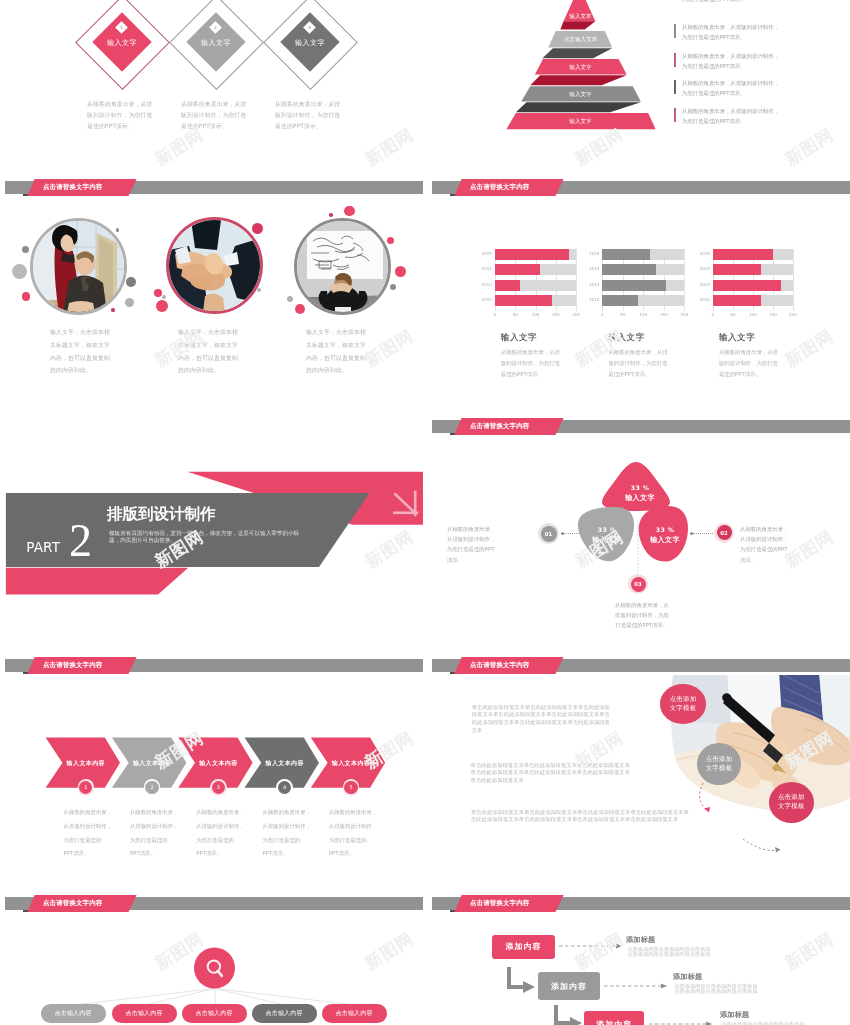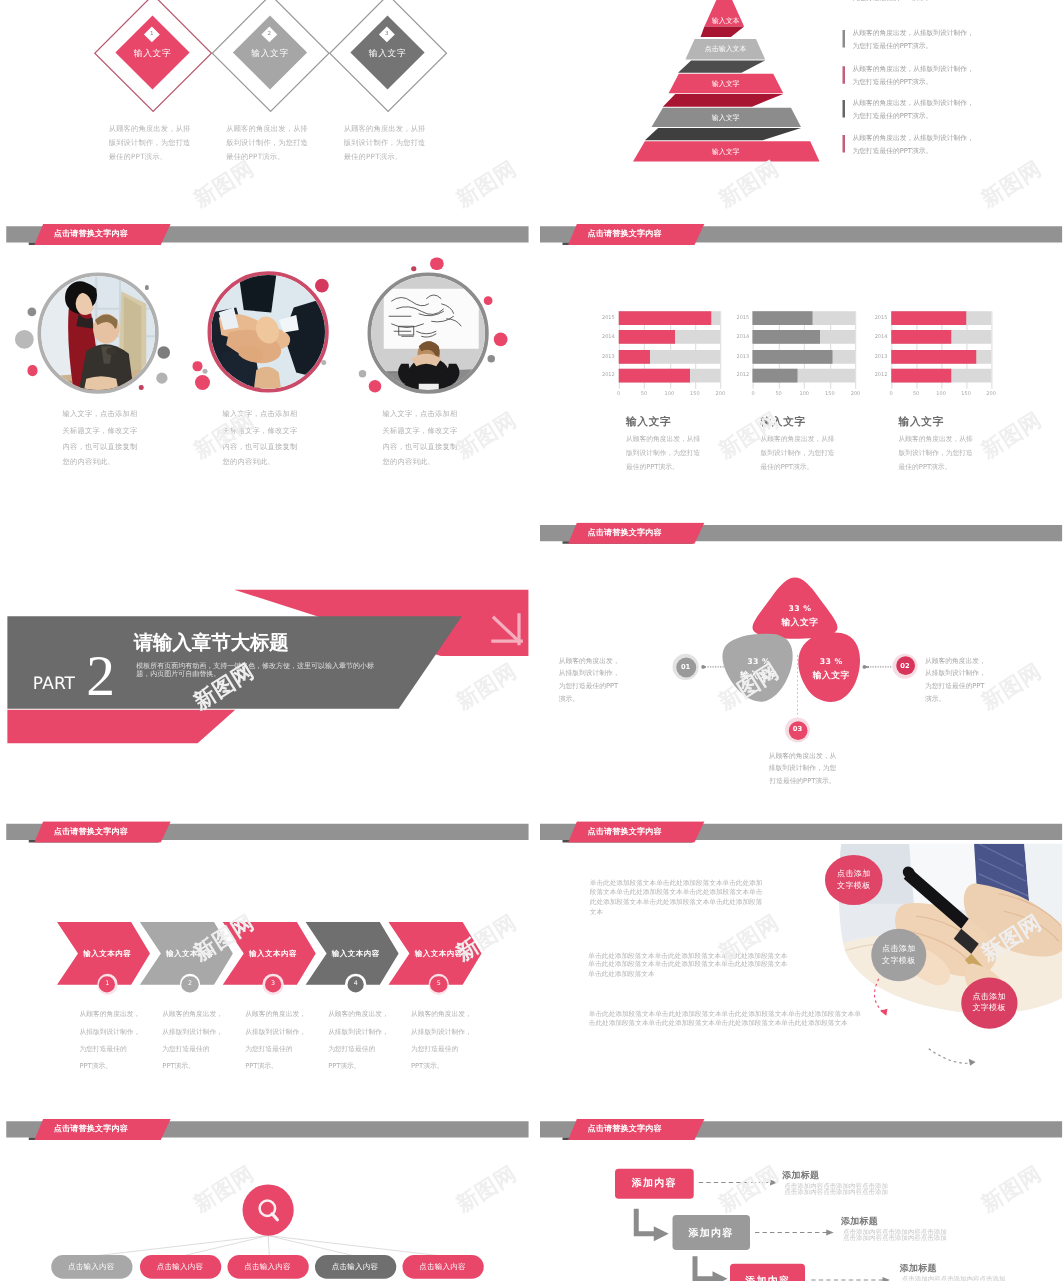--- a/index.html
+++ b/index.html
@@ -351,21 +351,21 @@
       <polygon points="5.9,153.8 188.2,153.8 158.1,180.6 5.9,180.6" fill="#e8476a"></polygon>
       <polygon points="5.9,78.9 369.5,78.9 319,153 5.9,153" fill="#6b6b6b"></polygon>
       <g>
         <path d="M395.3 80.3 L414.4 98.4" stroke="#f5aebd" stroke-width="2.6" fill="none" stroke-linecap="square"></path>
         <path d="M415.2 77.9 L415.2 100.9" stroke="#f5aebd" stroke-width="2.6" fill="none" stroke-linecap="square"></path>
         <path d="M394.3 98.8 L417 98.8" stroke="#f5aebd" stroke-width="2.6" fill="none" stroke-linecap="square"></path>
       </g>
     </svg>
     <div class="sec-part" style="left:26.3px;top:124.8px;">PART</div>
     <div class="sec-num" style="left:69px;top:104px;">2</div>
-    <div class="sec-title" style="left:107px;top:89.5px;">请输入章节大标题</div>
+    <div class="sec-title" style="left:107px;top:89.5px;">排版到设计制作</div>
     <div class="sec-sub" style="left:109px;top:116px;width:212px;">模板所有页面均有动画，支持一键换色，修改方便，这里可以输入章节的小标
 题，内页图片可自由替换。</div>
   </div>
 
   <div class="slide" style="left:427px;top:414px;">
     <div class="hdr-gray"></div>
     <div class="hdr-shadow"></div>
     <div class="hdr-pink"></div>
     <div class="hdr-text">点击请替换文字内容</div>
 

